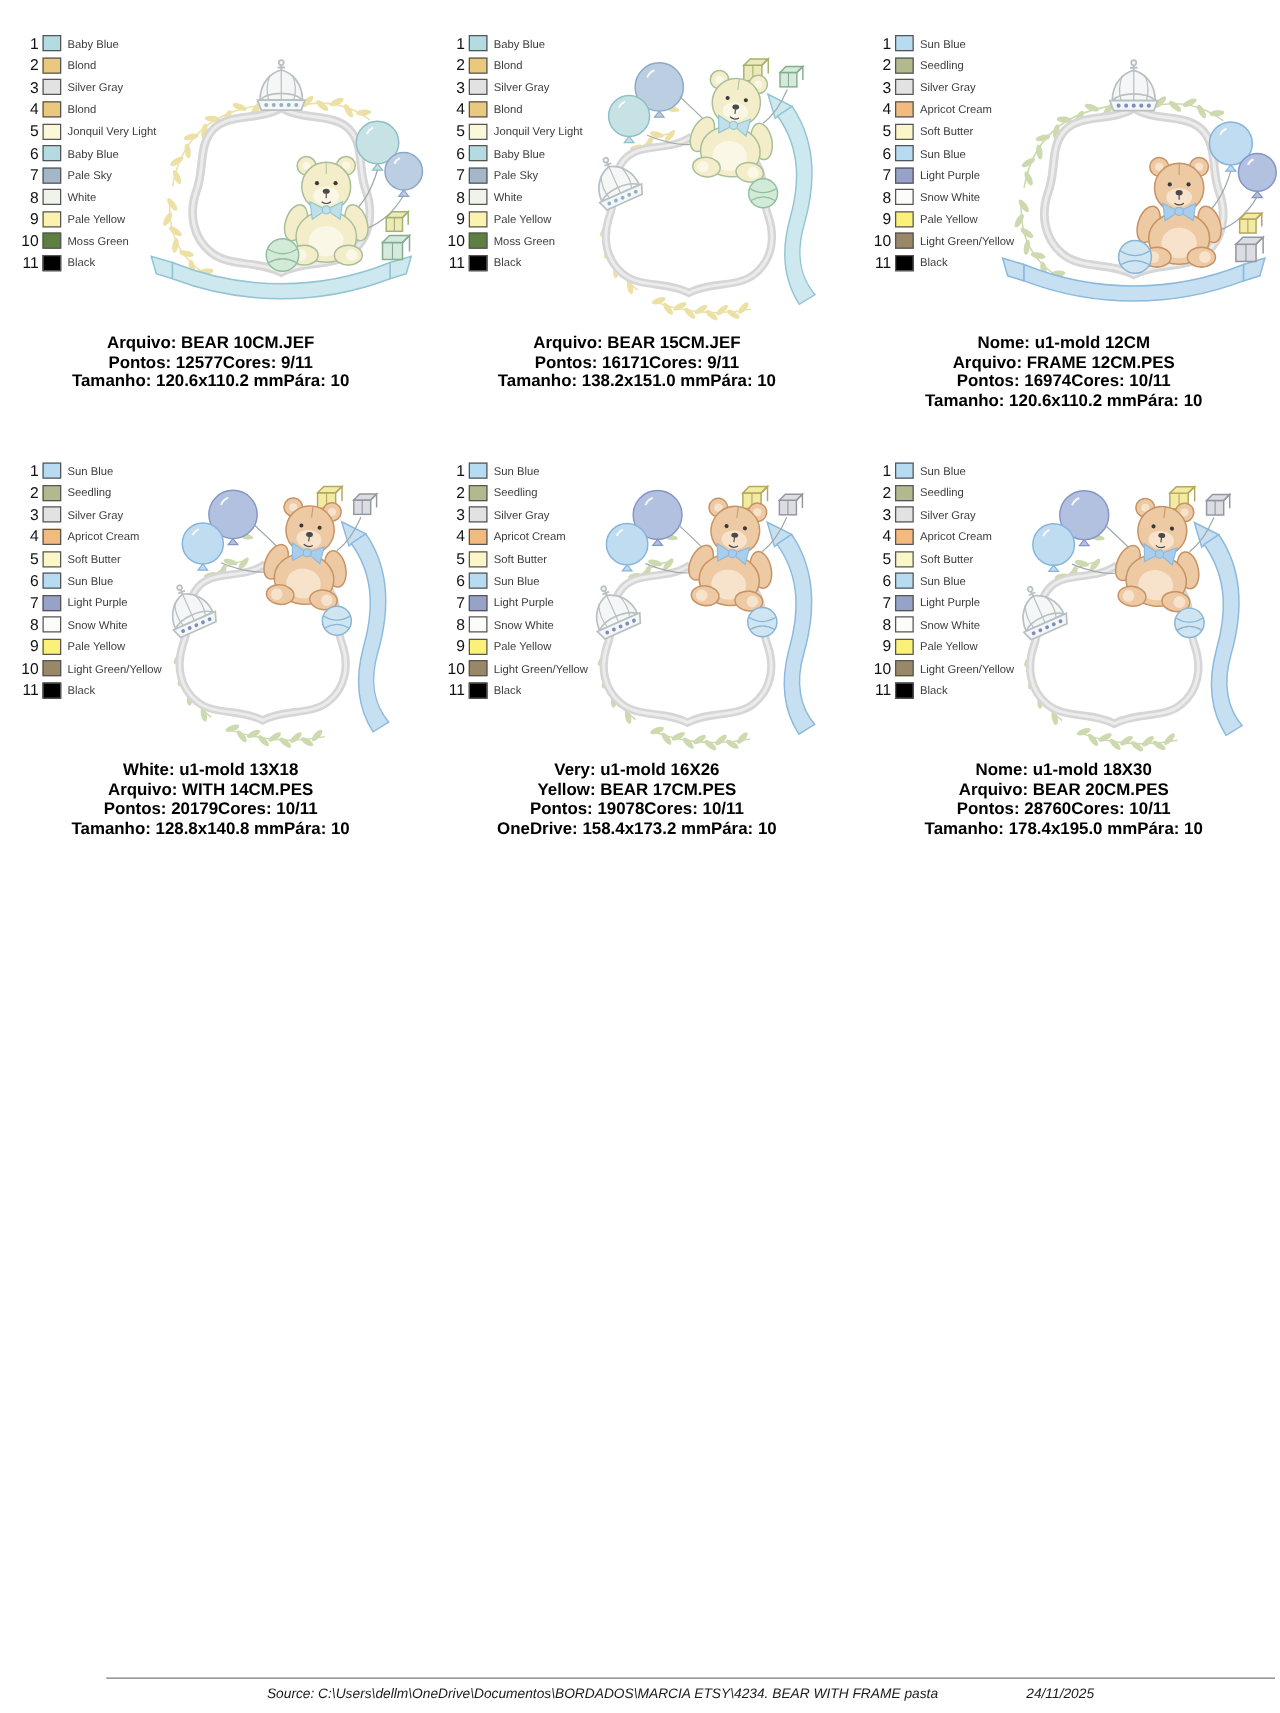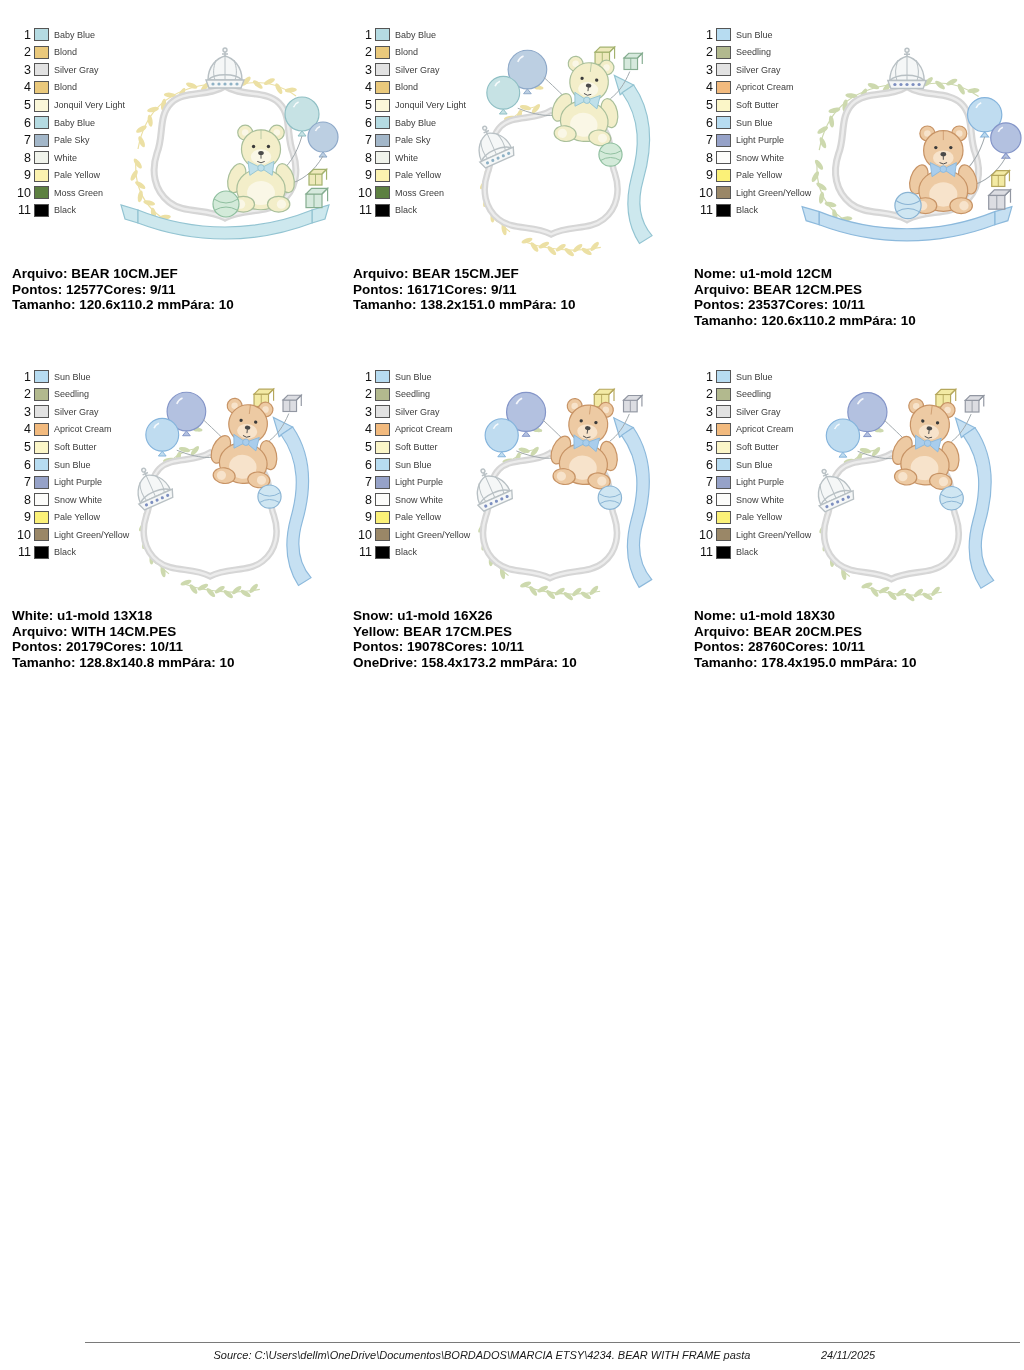--- a/index.html
+++ b/index.html
@@ -14,21 +14,21 @@
   .threads{position:absolute;top:2px;left:2px;width:114px;}
   .trow{display:flex;align-items:center;height:13.4px;margin-bottom:4.2px;}
   .tnum{width:17px;text-align:right;font-size:12.5px;color:#111;flex:none;}
   .tswatch{width:15px;height:13px;border:1px solid #555;margin-left:3px;flex:none;box-sizing:border-box;}
   .tname{font-size:9px;color:#3c3c3c;margin-left:5px;white-space:nowrap;}
   .art{position:absolute;left:0;top:0;right:0;bottom:0;}
   .art svg{position:absolute;right:1px;}
   .v-sitting .art svg{top:8px;}
   .v-hanging .art svg{top:1px;}
   .info{margin-top:3px;padding-right:16px;font-weight:bold;font-size:13.5px;line-height:15.5px;}
-  .iline{display:flex;justify-content:flex-start;}
+  .iline{display:flex;justify-content:center;}
   .fdiv{position:absolute;top:1342px;left:85px;right:4px;height:1px;background:#7a7a7a;}
   .footer{position:absolute;top:1349px;left:0;right:0;display:flex;font-size:11px;color:#1a1a1a;padding:0 3px;}
   .f-left{width:140px;flex:none;margin-top:25px;}
   .f-center{flex:1;text-align:center;white-space:nowrap;overflow:hidden;font-style:italic;}
   .f-right{width:200px;flex:none;text-align:left;font-style:italic;}
 </style>
 </head>
 <body>
 
 <div class="grid" id="grid">
@@ -572,24 +572,24 @@
               <path d="M104,165 Q116,173 128,165 M105,176 Q116,170 127,176" stroke="#8ab4d4" fill="none" stroke-width="1"></path>
             </g>
           </svg>
         </div>
     </div>
     <div class="info">
       <div class="iline nome-line">
           <span class="nome">Nome: u1-mold 12CM</span>
         </div>
       <div class="iline">
-          <span class="arquivo">Arquivo: BEAR 12CM.PES</span>
-        </div>
-      <div class="iline">
-        <span class="pontos">Pontos: 23537</span>
+          <span class="arquivo">Arquivo: FRAME 12CM.PES</span>
+        </div>
+      <div class="iline">
+        <span class="pontos">Pontos: 16974</span>
         <span class="cores">Cores: 10/11</span>
       </div>
       <div class="iline">
         <span class="tamanho">Tamanho: 120.6x110.2 mm</span>
         <span class="para">Pára: 10</span>
       </div>
     </div>
   </div>
     <div class="panel v-hanging">
     <div class="panel-top">
@@ -955,21 +955,21 @@
             </g>
             <g>
               <circle cx="162" cy="132" r="12" fill="#cfe6f2" stroke="#8ab4d4" stroke-width="1.2"></circle>
               <path d="M151,128 Q162,135 173,128 M152,138 Q162,132 172,138" stroke="#8ab4d4" fill="none" stroke-width="1"></path>
             </g>
           </svg>
         </div>
     </div>
     <div class="info">
       <div class="iline nome-line">
-          <span class="nome">Snow: u1-mold 16X26</span>
+          <span class="nome">Very: u1-mold 16X26</span>
         </div>
       <div class="iline">
           <span class="arquivo">Yellow: BEAR 17CM.PES</span>
         </div>
       <div class="iline">
         <span class="pontos">Pontos: 19078</span>
         <span class="cores">Cores: 10/11</span>
       </div>
       <div class="iline">
         <span class="tamanho">OneDrive: 158.4x173.2 mm</span>

